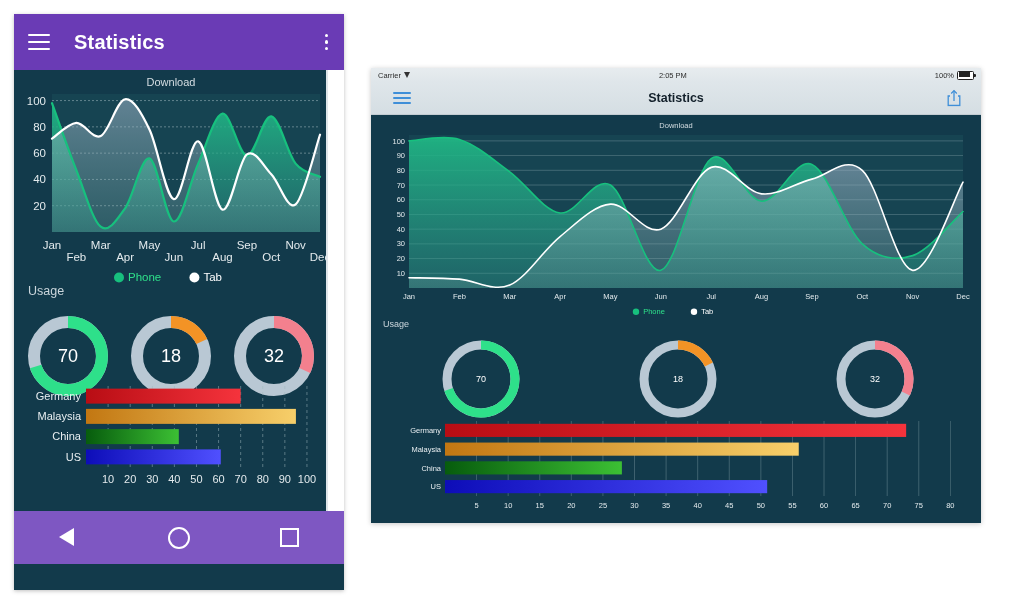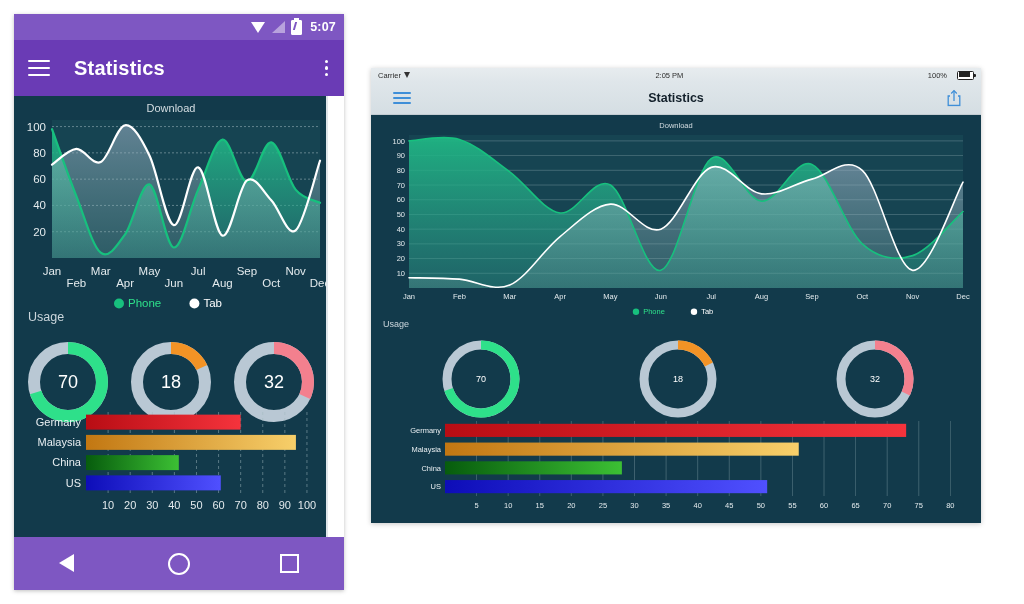--- a/index.html
+++ b/index.html
@@ -48,21 +48,21 @@
   
   #tablet{
     position:absolute;left:371px;top:68px;width:610px;height:455px;
     background:#ef4444;box-shadow:0 1px 5px rgba(0,0,0,.22);overflow:hidden;
   }
   #tab-statusbar{
     height:14px;background:linear-gradient(#e7ecef,#dfe6ea);display:flex;align-items:center;
     padding:0 7px;font-size:7.5px;color:#2c2c2c;justify-content:space-between;
   }
   .tsb-left{display:flex;align-items:center;gap:3px;}
-  .tsb-right{display:flex;align-items:flex-start;gap:10px;}
+  .tsb-right{display:flex;align-items:flex-start;gap:3px;}
   .tiny-wifi{width:7px;height:6px;position:relative;}
   .tiny-wifi:before{content:"";position:absolute;left:0;top:0;width:0;height:0;
     border-left:3.5px solid transparent;border-right:3.5px solid transparent;border-top:6px solid #333;}
   .tiny-batt{width:15px;height:7px;border:1px solid #222;border-radius:1.5px;position:relative;background:#fff;}
   .tiny-batt:before{content:"";position:absolute;left:.7px;top:.7px;width:11.6px;height:4.6px;background:#222;}
   .tiny-batt:after{content:"";position:absolute;right:-3px;top:2px;width:1.6px;height:3px;background:#222;border-radius:0 1px 1px 0;}
 
   #tab-appbar{
     height:32px;background:linear-gradient(#dfe6ea,#d5dee3);display:flex;align-items:center;
     justify-content:center;position:relative;border-bottom:1px solid #c3ccd2;
@@ -75,28 +75,20 @@
 
   #tab-body{position:relative;background:#123a4b;height:409px;}
   svg{display:block;}
   text{font-family:"Liberation Sans",sans-serif;}
 </style>
 </head>
 <body>
 
 <div id="phone">
 
-  <div id="phone-statusbar">
-    <div class="sb-icons">
-      <span class="wifi-ic"></span>
-      <span class="sig-ic"></span>
-      <span class="batt-ic"></span>
-      <span id="phone-clock">5:07</span>
-    </div>
-  </div>
 
   <div id="phone-appbar">
     <div class="hamb">
         <span></span>
         <span></span>
         <span></span>
       </div>
     <div id="phone-title">Statistics</div>
     <div class="kebab">
         <i></i>

